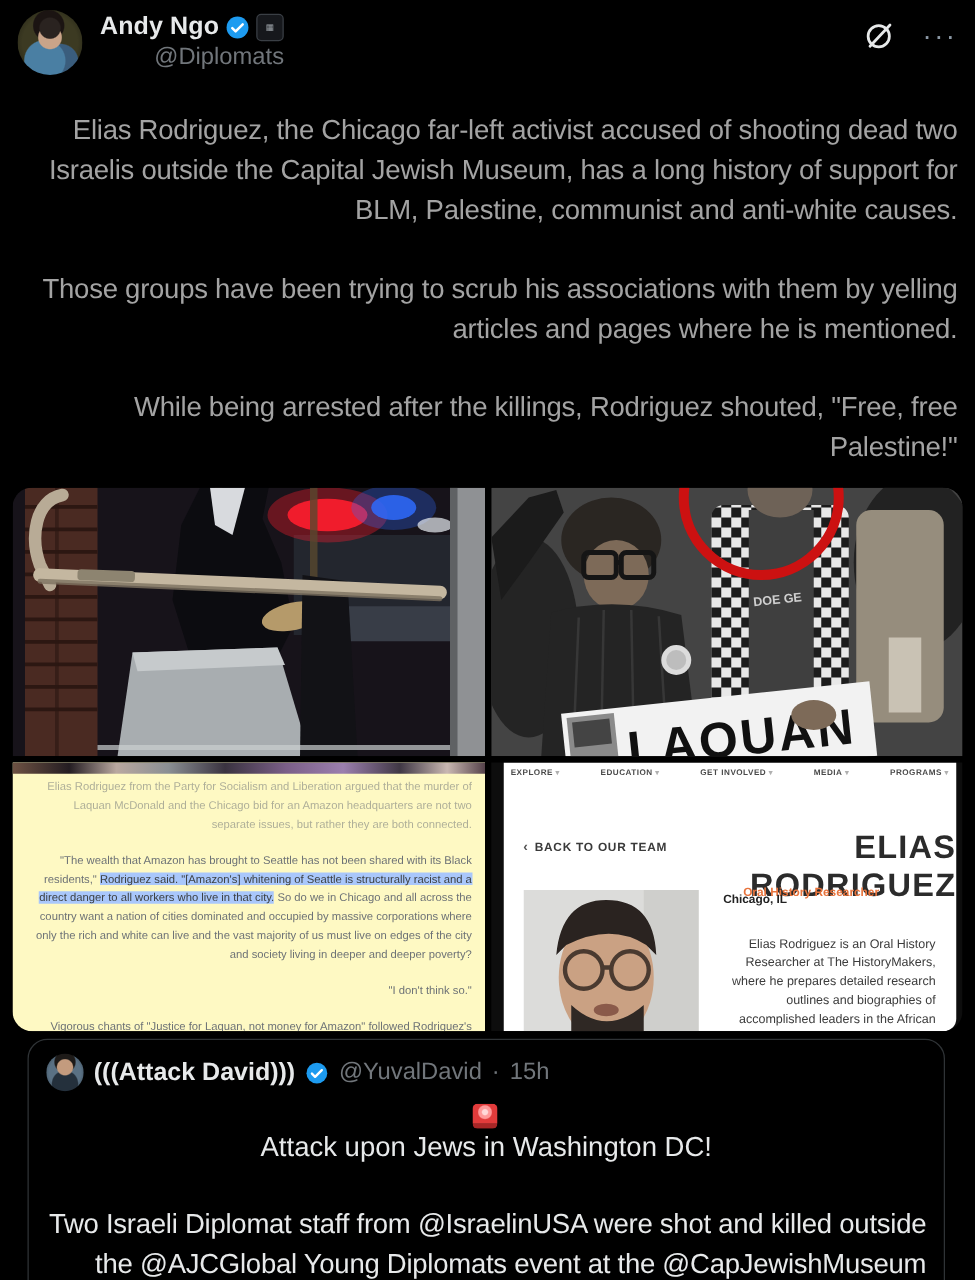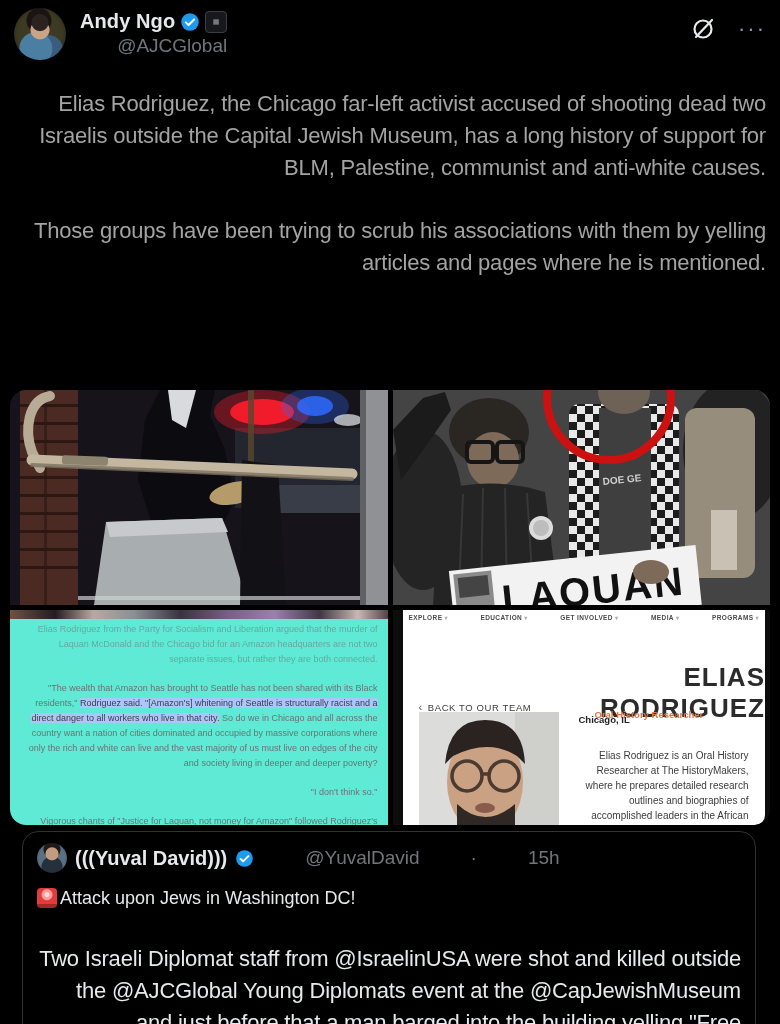--- a/index.html
+++ b/index.html
@@ -32,54 +32,54 @@
   
   .body-text{position:absolute;left:14px;top:88px;width:752px;}
   .body-text p{margin:0 0 31px 0;font-size:22px;line-height:32px;letter-spacing:-.2px;color:#a3a3a3;}
   
   .media{position:absolute;left:10px;top:390px;width:760px;height:435px;
     display:grid;grid-template-columns:1fr 1fr;grid-template-rows:215px 215px;gap:5px;
     border-radius:16px;overflow:hidden;}
   .cell{position:relative;overflow:hidden;background:#0a0a0a;}
   .cell svg{display:block;}
   
-  .article-cell{background:#5eead4;}
+  .article-cell{background:#fef9c3;}
   .article-strip{position:absolute;left:0;top:0;right:0;height:9px;
     background:linear-gradient(90deg,#6e5243 0%,#241d22 12%,#b9a8a0 22%,#8a8f93 33%,#3a3340 45%,#7b5f88 58%,#9b7fae 70%,#403845 82%,#c9b8b2 92%,#55424a 100%);}
   .article-txt{position:absolute;left:12px;top:12px;right:10px;font-size:9px;line-height:15px;color:#6d7276;}
   .article-txt p{margin:0 0 14px 0;}
   .article-txt .faded{opacity:.55;}
   .hl{background:#a9c7fb;color:#3c4043;}
   
   .hm-cell{background:#0d0d0d;}
   .hm-page{position:absolute;left:10px;right:5px;top:0;bottom:0;background:#ffffff;border-radius:0 0 10px 0;}
   .hm-nav{position:absolute;left:6px;right:6px;top:2px;height:11px;display:flex;justify-content:space-between;align-items:center;}
   .hm-nav span{font-size:6.5px;font-weight:bold;color:#4a4a4a;letter-spacing:.4px;}
   .hm-nav span::after{content:" ▾";color:#b0b0b0;font-size:6px;}
-  .hm-back{position:absolute;left:16px;top:62px;font-size:9.5px;font-weight:normal;color:#3a3a3a;letter-spacing:.6px;margin-top:29px;}
+  .hm-back{position:absolute;left:16px;top:62px;font-size:9.5px;font-weight:bold;color:#3a3a3a;letter-spacing:.6px;}
   .hm-back .chev{color:#555;margin-right:5px;font-size:11px;}
   .hm-title{position:absolute;left:176px;top:52px;font-size:26px;font-weight:bold;color:#2b2b2b;letter-spacing:1px;margin-left:20px;}
   .hm-role{position:absolute;left:192px;top:99px;font-size:9.5px;font-weight:bold;color:#e8743d;}
   .hm-loc{position:absolute;left:176px;top:104px;font-size:9.5px;font-weight:bold;color:#222;}
   .hm-bio{position:absolute;left:176px;top:138px;width:170px;font-size:10px;line-height:15px;color:#3c3c3c;}
   .hm-photo{position:absolute;left:16px;top:102px;width:140px;height:113px;background:#dcdcda;overflow:hidden;}
   
   .quote{position:absolute;left:22px;top:831px;width:734px;height:260px;
     border:1px solid #2f3336;border-radius:16px;padding:10px 14px;box-sizing:border-box;}
   .q-hdr{display:flex;align-items:center;gap:8px;height:32px;}
   .q-avatar{width:30px;height:30px;border-radius:50%;flex:0 0 auto;
     background:
       radial-gradient(circle at 50% 36%, #c39b7e 0 6px, transparent 7px),
       radial-gradient(circle at 50% 22%, #1d1a18 0 8px, transparent 9px),
       radial-gradient(circle at 50% 80%, #24303c 0 10px, transparent 11px),
       radial-gradient(circle at 50% 50%, #5a7184 0 60%, #2c3a45 100%);}
   .q-name{font-size:20px;font-weight:bold;color:#e7e9ea;}
   .q-verified{width:19px;height:19px;}
-  .q-meta{font-size:19px;color:#71767b;margin-left:43px;}
-  .q-line1{margin-top:9px;font-size:18px;line-height:30px;color:#e7e9ea;display:flex;align-items:center;}
+  .q-meta{font-size:19px;color:#71767b;}
+  .q-line1{margin-top:9px;font-size:22px;line-height:30px;color:#e7e9ea;display:flex;align-items:center;flex-direction:column;}
   .siren{width:20px;height:20px;border-radius:4px;margin-right:3px;flex:0 0 auto;
     background:radial-gradient(circle at 50% 42%, #ffd9d9 0 2px, #ff9a9a 3px 5px, #e23b3b 6px 100%);
     border-bottom:4px solid #a82626;box-sizing:border-box;}
   .q-body{margin-top:30px;font-size:22px;line-height:32px;letter-spacing:-.2px;color:#e7e9ea;}
 </style>
 </head>
 <body>
 
 <div class="canvas">
 
@@ -89,34 +89,35 @@
       <div class="name-row">
         <span class="disp-name">Andy Ngo</span>
         <svg class="verified" viewBox="0 0 24 24">
           <circle cx="12" cy="12" r="10.5" fill="#1d9bf0"></circle>
           <path d="M7 12.5l3.2 3.2L17 9" stroke="#fff" stroke-width="2.4" fill="none" stroke-linecap="round" stroke-linejoin="round"></path>
         </svg>
         <span class="affiliate">
             <span>▦</span>
           </span>
       </div>
-      <div class="handle">@AJCGlobal</div>
+      <div class="handle">@Diplomats</div>
     </div>
     <div class="hdr-actions">
       <svg class="grok-btn" viewBox="0 0 26 26">
         <circle cx="13" cy="13" r="8.5" fill="none" stroke="#e7e9ea" stroke-width="2.2"></circle>
         <path d="M22 4L6 21" stroke="#e7e9ea" stroke-width="2.2" fill="none" stroke-linecap="round"></path>
       </svg>
       <span class="more-btn">···</span>
     </div>
   </div>
 
   <div class="body-text">
     <p>Elias Rodriguez, the Chicago far-left activist accused of shooting dead two Israelis outside the Capital Jewish Museum, has a long history of support for BLM, Palestine, communist and anti-white causes.</p>
     <p>Those groups have been trying to scrub his associations with them by yelling articles and pages where he is mentioned.</p>
+    <p>While being arrested after the killings, Rodriguez shouted, "Free, free Palestine!"</p>
   </div>
 
   <div class="media">
 
     <div class="cell">
       <svg width="378" height="215" viewBox="0 0 378 215">
         <rect width="378" height="215" fill="#17131a"></rect>
 
         <rect x="225" y="38" width="153" height="80" fill="#23262e"></rect>
         <rect x="235" y="95" width="140" height="28" fill="#383d47"></rect>
@@ -260,21 +261,21 @@
             <ellipse cx="66" cy="96" rx="10" ry="5" fill="#8a5a4a"></ellipse>
           </svg>
         </div>
       </div>
     </div>
   </div>
 
   <div class="quote">
     <div class="q-hdr">
       <div class="q-avatar"></div>
-      <span class="q-name">(((Yuval David)))</span>
+      <span class="q-name">(((Attack David)))</span>
       <svg class="q-verified" viewBox="0 0 24 24">
         <circle cx="12" cy="12" r="10.5" fill="#1d9bf0"></circle>
         <path d="M7 12.5l3.2 3.2L17 9" stroke="#fff" stroke-width="2.4" fill="none" stroke-linecap="round" stroke-linejoin="round"></path>
       </svg>
       <span class="q-meta">@YuvalDavid</span>
       <span class="q-meta">·</span>
       <span class="q-meta">15h</span>
     </div>
     <div class="q-line1">
       <span class="siren"></span>

